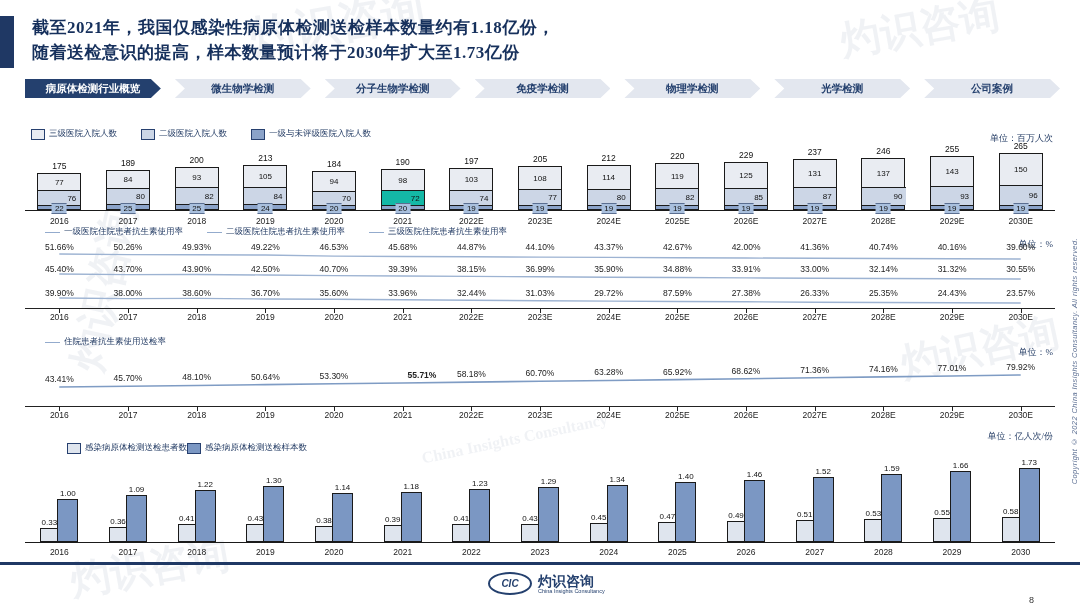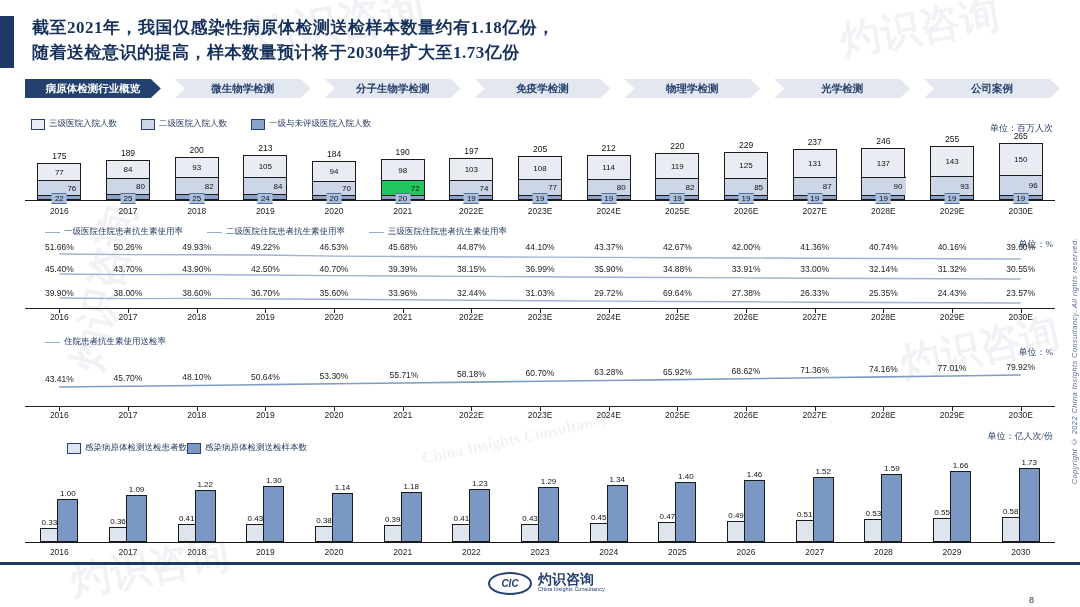--- a/index.html
+++ b/index.html
@@ -26,21 +26,21 @@
   .legend{position:absolute;display:flex;align-items:center;font-family:"Liberation Serif",serif;
           font-size:8.5px;color:#1c355f;}
   .legend .item{display:flex;align-items:center;margin-right:24px;}
   .swatch{width:12px;height:9px;border:1px solid #27406f;margin-right:4px;flex:none;}
   .dash{width:15px;border-top:1.6px solid #93abcd;margin-right:4px;flex:none;}
   .xrow{position:absolute;left:0;right:0;display:flex;}
   .xrow .xcell{flex:1;text-align:center;font-size:8.5px;color:#222;position:relative;padding-top:3px;}
   .tickmark{position:absolute;top:0;left:50%;width:1px;height:4px;background:#222;}
 
   
-  #chart1{top:110px;height:108px;}
+  #chart1{top:120px;height:108px;}
   #chart1 .legend{left:6px;top:8px;}
   #chart1 .unit{top:12px;}
   .c1bars{position:absolute;left:0;right:0;top:22px;height:68px;display:flex;
           border-bottom:1.6px solid #1a1a1a;}
   .c1col{flex:1;position:relative;display:flex;flex-direction:column;justify-content:flex-end;
          align-items:center;}
   .c1total{font-size:8.5px;color:#111;margin-bottom:2px;}
   .c1bar{width:44px;display:flex;flex-direction:column;border:1px solid #1a1a1a;box-sizing:border-box;}
   .c1seg{width:100%;box-sizing:border-box;display:flex;align-items:center;justify-content:center;
          font-size:8px;color:#111;overflow:hidden;}
@@ -76,21 +76,21 @@
   .c4bars{position:absolute;left:0;right:0;top:32px;height:86px;display:flex;
           border-bottom:1.6px solid #1a1a1a;}
   .c4col{flex:1;display:flex;align-items:flex-end;justify-content:center;}
   .c4wrap{display:flex;flex-direction:column;align-items:center;justify-content:flex-end;}
   .c4val{font-size:8px;color:#111;margin-bottom:1px;}
   .c4bar{box-sizing:border-box;border:1px solid #1a1a1a;}
   #chart4 .xrow{top:120px;}
 
   
   .footer-line{position:absolute;left:0;right:0;top:562px;height:3px;background:#1f3864;}
-  .logo{position:absolute;left:488px;top:572px;display:flex;}
+  .logo{position:absolute;left:488px;top:572px;display:flex;align-items:center;}
   .logo-ellipse{width:40px;height:19px;border:2px solid #24406e;border-radius:50%;
                 display:flex;align-items:center;justify-content:center;font-size:10px;
                 font-style:italic;font-weight:700;color:#24406e;margin-right:6px;}
   .logo-cn{font-size:14px;font-weight:700;color:#24406e;line-height:14px;}
   .logo-en{font-size:5.5px;color:#24406e;}
   .source{position:absolute;right:28px;top:571px;font-family:"Liberation Serif",serif;
           font-weight:700;font-size:10.5px;color:#17305c;}
   .pagenum{position:absolute;right:46px;bottom:2px;font-size:9px;color:#333;}
   .vcopy{position:absolute;right:1px;top:238px;writing-mode:vertical-rl;transform:rotate(180deg);
          font-size:7.5px;font-style:italic;color:#5c6f93;letter-spacing:.4px;}
@@ -186,21 +186,21 @@
             <div class="c1seg" style="height: 19px; background: rgb(233, 236, 242);">94</div>
             <div class="c1seg mid" style="height: 14px; background: rgb(204, 214, 230);">70</div>
             <div class="c1seg low" style="height: 4px; background: rgb(139, 163, 201);"></div>
           </div>
           <span class="c1lowlabel">20</span>
         </div>
         <div class="c1col">
           <div class="c1total">190</div>
           <div class="c1bar">
             <div class="c1seg" style="height: 20px; background: rgb(233, 236, 242);">98</div>
-            <div class="c1seg mid" style="height: 15px; background: #22c55e;">72</div>
+            <div class="c1seg mid" style="height: 15px; background: #14b8a6;">72</div>
             <div class="c1seg low" style="height: 4px; background: rgb(139, 163, 201);"></div>
           </div>
           <span class="c1lowlabel">20</span>
         </div>
         <div class="c1col">
           <div class="c1total">197</div>
           <div class="c1bar">
             <div class="c1seg" style="height: 21px; background: rgb(233, 236, 242);">103</div>
             <div class="c1seg mid" style="height: 15px; background: rgb(204, 214, 230);">74</div>
             <div class="c1seg low" style="height: 4px; background: rgb(139, 163, 201);"></div>
@@ -358,21 +358,21 @@
         <div class="lrow" style="top: 64px;">
           <span class="vcell">39.90%</span>
           <span class="vcell">38.00%</span>
           <span class="vcell">38.60%</span>
           <span class="vcell">36.70%</span>
           <span class="vcell">35.60%</span>
           <span class="vcell">33.96%</span>
           <span class="vcell">32.44%</span>
           <span class="vcell">31.03%</span>
           <span class="vcell">29.72%</span>
-          <span class="vcell">69.64%</span>
+          <span class="vcell">87.59%</span>
           <span class="vcell">27.38%</span>
           <span class="vcell">26.33%</span>
           <span class="vcell">25.35%</span>
           <span class="vcell">24.43%</span>
           <span class="vcell">23.57%</span>
         </div>
       </div>
     <div class="xrow" id="c2x">
         <div class="xcell"><span class="tickmark"></span>2016</div>
         <div class="xcell"><span class="tickmark"></span>2017</div>
@@ -402,21 +402,21 @@
     <div class="unit">单位：%</div>
     <svg id="c3svg" width="1030" height="94">
         <polyline points="34.3,57.0 103.0,56.2 171.7,55.5 240.3,54.6 309.0,53.7 377.7,53.0 446.3,52.1 515.0,51.3 583.7,50.5 652.3,49.6 721.0,48.7 789.7,47.8 858.3,46.9 927.0,46.0 995.7,45.0" fill="none" stroke="#7f9cc4" stroke-width="1.6"></polyline>
       </svg>
     <div id="c3labels">
         <span class="c3label" style="left: 10.3333px; top: 44px;">43.41%</span>
         <span class="c3label" style="left: 79px; top: 43.2473px;">45.70%</span>
         <span class="c3label" style="left: 147.667px; top: 42.4585px;">48.10%</span>
         <span class="c3label" style="left: 216.333px; top: 41.6237px;">50.64%</span>
         <span class="c3label" style="left: 285px; top: 40.7494px;">53.30%</span>
-        <span class="c3label" style="left: 355px; top: 39.9573px;">55.71%</span>
+        <span class="c3label" style="left: 373px; top: 39.9573px; font-weight: bold;">55.71%</span>
         <span class="c3label" style="left: 422.333px; top: 39.1454px;">58.18%</span>
         <span class="c3label" style="left: 491px; top: 38.3172px;">60.70%</span>
         <span class="c3label" style="left: 559.667px; top: 37.4692px;">63.28%</span>
         <span class="c3label" style="left: 628.333px; top: 36.6015px;">65.92%</span>
         <span class="c3label" style="left: 697px; top: 35.7141px;">68.62%</span>
         <span class="c3label" style="left: 765.667px; top: 34.8135px;">71.36%</span>
         <span class="c3label" style="left: 834.333px; top: 33.8932px;">74.16%</span>
         <span class="c3label" style="left: 903px; top: 32.9565px;">77.01%</span>
         <span class="c3label" style="left: 971.667px; top: 32px;">79.92%</span>
       </div>

